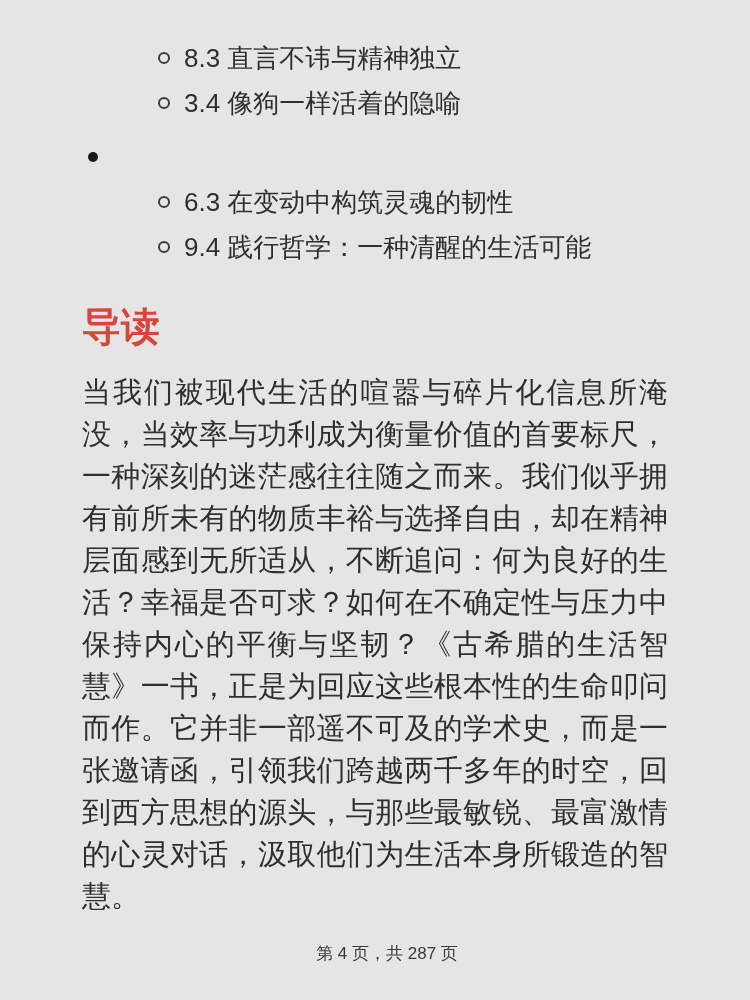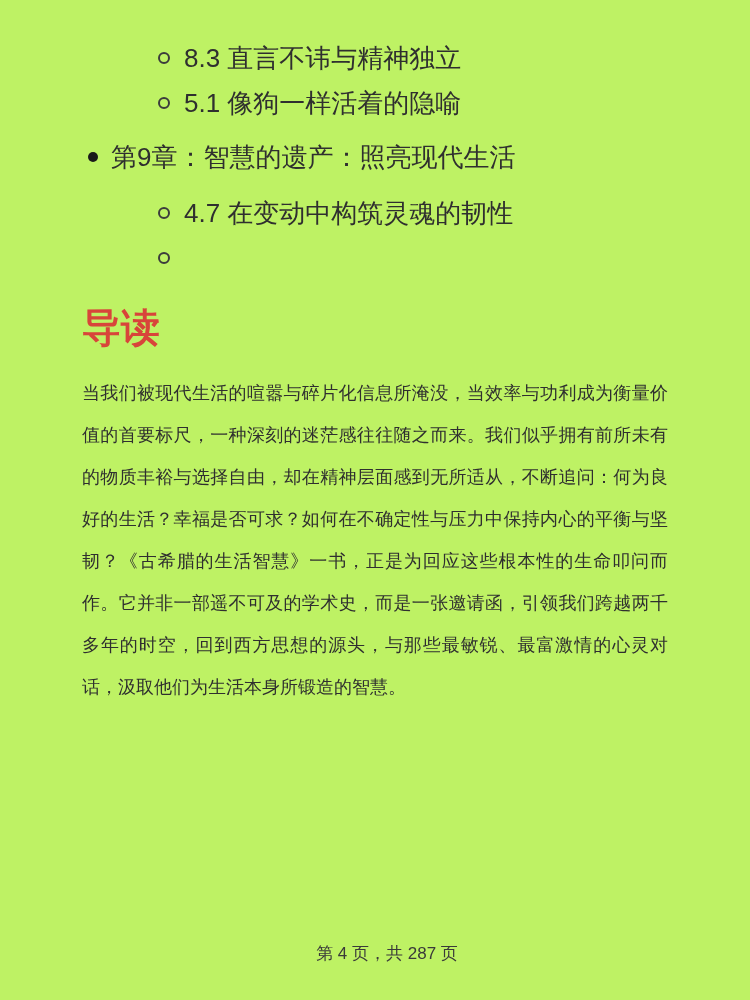--- a/index.html
+++ b/index.html
@@ -2,21 +2,21 @@
 <html><head>
 <meta charset="utf-8">
 <style>
   html, body { margin: 0; padding: 0; }
   body { background: #ffffff; }
 
   .page {
     position: relative;
     width: 750px;
     height: 1000px;
-    background: #bef264;
+    background: #e5e5e5;
     font-family: "Liberation Sans", "DejaVu Sans", sans-serif;
     color: #2f2f2f;
     overflow: hidden;
     box-sizing: border-box;
   }
 
   .content {
     box-sizing: border-box;
     padding: 42px 82px 0 82px;
   }
@@ -66,21 +66,21 @@
     margin: 46px 0 0 0;
     font-size: 39px;
     line-height: 36px;
     font-weight: 700;
     color: #d8453a;
   }
 
   
   .intro-body {
     margin: 26px 0 0 0;
-    font-size: 18px;
+    font-size: 29px;
     line-height: 42px;
     color: #2f2f2f;
     text-align: justify;
     text-justify: inter-character;
     word-break: break-all;
   }
 
   
   .page-footer {
     position: absolute;
@@ -99,36 +99,36 @@
 <div class="page">
   <div class="content">
 
     <ul class="toc-list">
       <li class="toc-item sub">
         <span class="bullet-hollow"></span>
         <span>8.3 直言不讳与精神独立</span>
       </li>
       <li class="toc-item sub">
         <span class="bullet-hollow"></span>
-        <span>5.1 像狗一样活着的隐喻</span>
+        <span>3.4 像狗一样活着的隐喻</span>
       </li>
     </ul>
 
     <div class="toc-item chapter">
       <span class="bullet-filled"></span>
-      <span>第9章：智慧的遗产：照亮现代生活</span>
     </div>
 
     <ul class="toc-list">
       <li class="toc-item sub">
         <span class="bullet-hollow"></span>
-        <span>4.7 在变动中构筑灵魂的韧性</span>
+        <span>6.3 在变动中构筑灵魂的韧性</span>
       </li>
       <li class="toc-item sub">
         <span class="bullet-hollow"></span>
+        <span>9.4 践行哲学：一种清醒的生活可能</span>
       </li>
     </ul>
 
     <h2 class="intro-heading">导读</h2>
 
     <p class="intro-body">当我们被现代生活的喧嚣与碎片化信息所淹没，当效率与功利成为衡量价值的首要标尺，一种深刻的迷茫感往往随之而来。我们似乎拥有前所未有的物质丰裕与选择自由，却在精神层面感到无所适从，不断追问：何为良好的生活？幸福是否可求？如何在不确定性与压力中保持内心的平衡与坚韧？《古希腊的生活智慧》一书，正是为回应这些根本性的生命叩问而作。它并非一部遥不可及的学术史，而是一张邀请函，引领我们跨越两千多年的时空，回到西方思想的源头，与那些最敏锐、最富激情的心灵对话，汲取他们为生活本身所锻造的智慧。</p>
 
   </div>
 
   <div class="page-footer">

